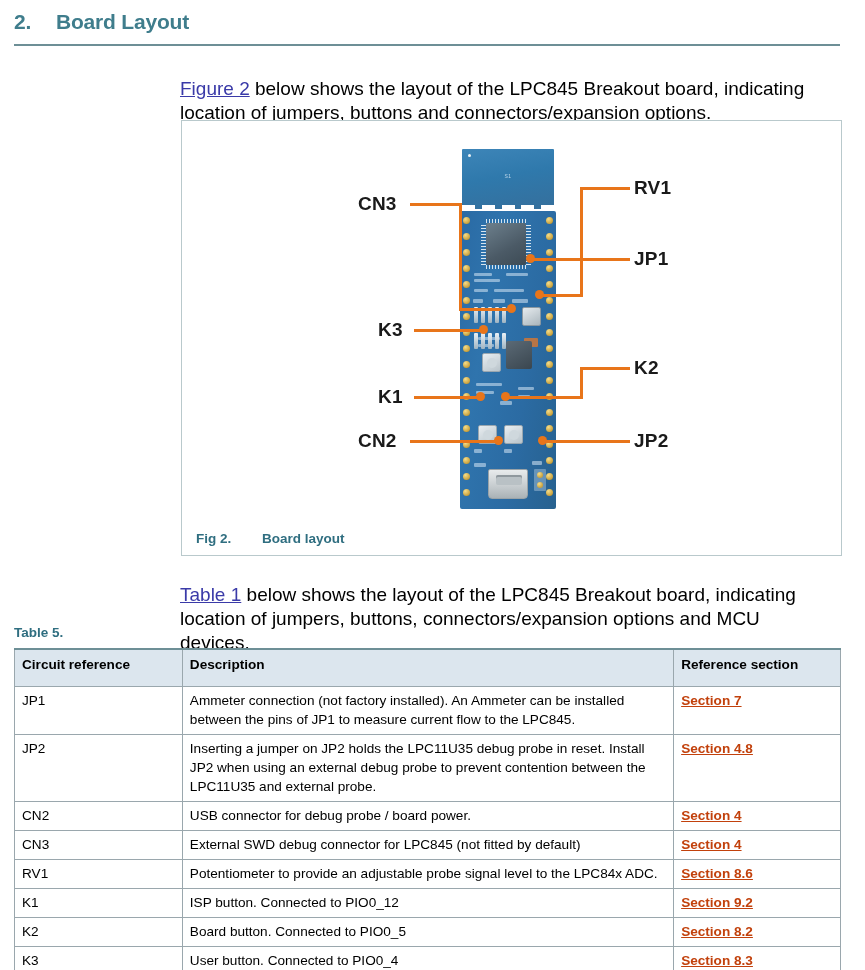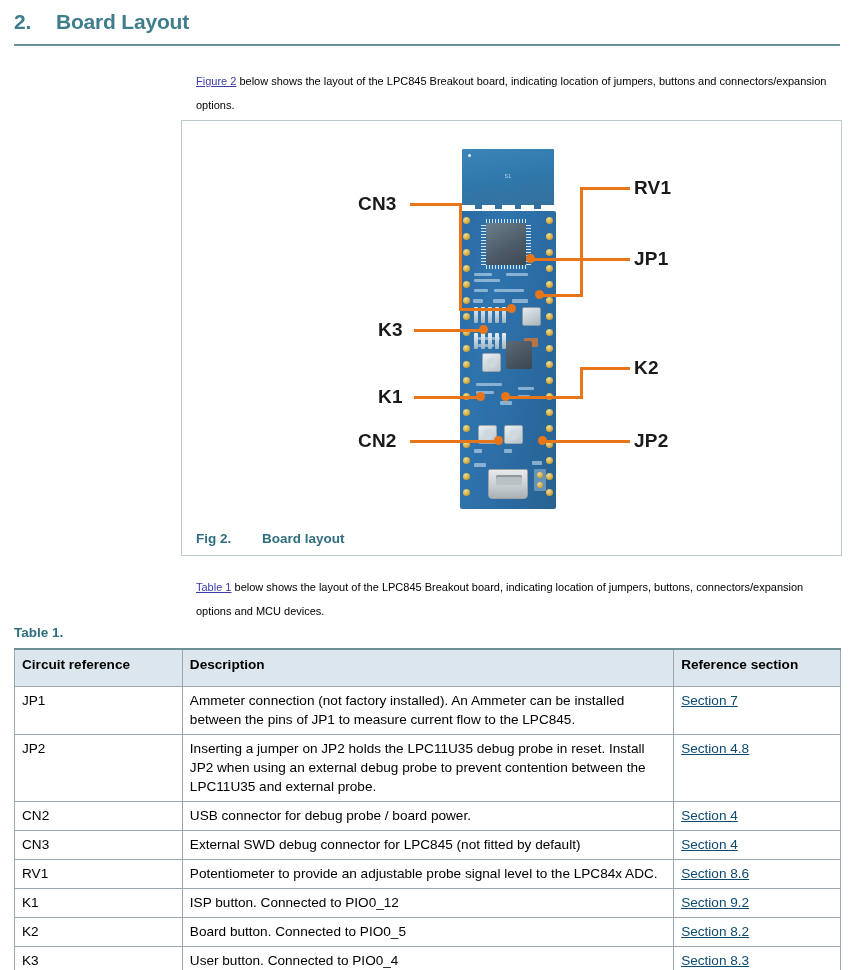--- a/index.html
+++ b/index.html
@@ -40,23 +40,23 @@
   .head-rule {
     position: absolute;
     left: 14px; top: 44px;
     width: 826px; height: 2px;
     background: #6d8f96;
   }
 
   
   .para {
     position: absolute;
-    left: 196px;
+    left: 180px;
     width: 640px;
-    font-size: 11px;
+    font-size: 19px;
     line-height: 24px;
     color: #000;
   }
   .para-1 { top: 58px; }
   .para-2 { top: 564px; }
 
   a.xref, .xref {
     color: #3a3aa8;
     text-decoration: underline;
     cursor: pointer;
@@ -304,23 +304,24 @@
     padding-bottom: 12px;
   }
   table.jt tbody tr:last-child td { border-bottom: 2px solid #6d8f96; }
   td.c-ref  { width: 168px; }
   td.c-desc { width: 492px; }
   td.c-sec  { width: 167px; }
   th.c-ref  { width: 168px; }
   th.c-desc { width: 492px; }
   th.c-sec  { width: 167px; }
   .seclink {
-    color: #0c4a6e;
+    color: #c2410c;
     text-decoration: underline;
     cursor: pointer;
+    font-weight: bold;
   }
 </style>
 </head>
 <body>
 
 <div class="section-head">
   <span class="section-num">2.</span>
   <span class="section-title">Board Layout</span>
 </div>
 <div class="head-rule"></div>
@@ -485,21 +486,21 @@
 
   <div class="fig-caption">
     <span class="fc-num">Fig 2.</span>
     <span>Board layout</span>
   </div>
 </div>
 
 <p class="para para-2"><span class="xref">Table 1</span><span> below shows the layout of the LPC845 Breakout board, indicating location of jumpers, buttons, connectors/expansion options and MCU devices.</span></p>
 
 <div class="table-caption">
-  <span class="tc-num">Table 1.</span>
+  <span class="tc-num">Table 5.</span>
 </div>
 
 <table class="jt">
   <thead>
     <tr>
       <th class="c-ref">Circuit reference</th>
       <th class="c-desc">Description</th>
       <th class="c-sec">Reference section</th>
     </tr>
   </thead>

